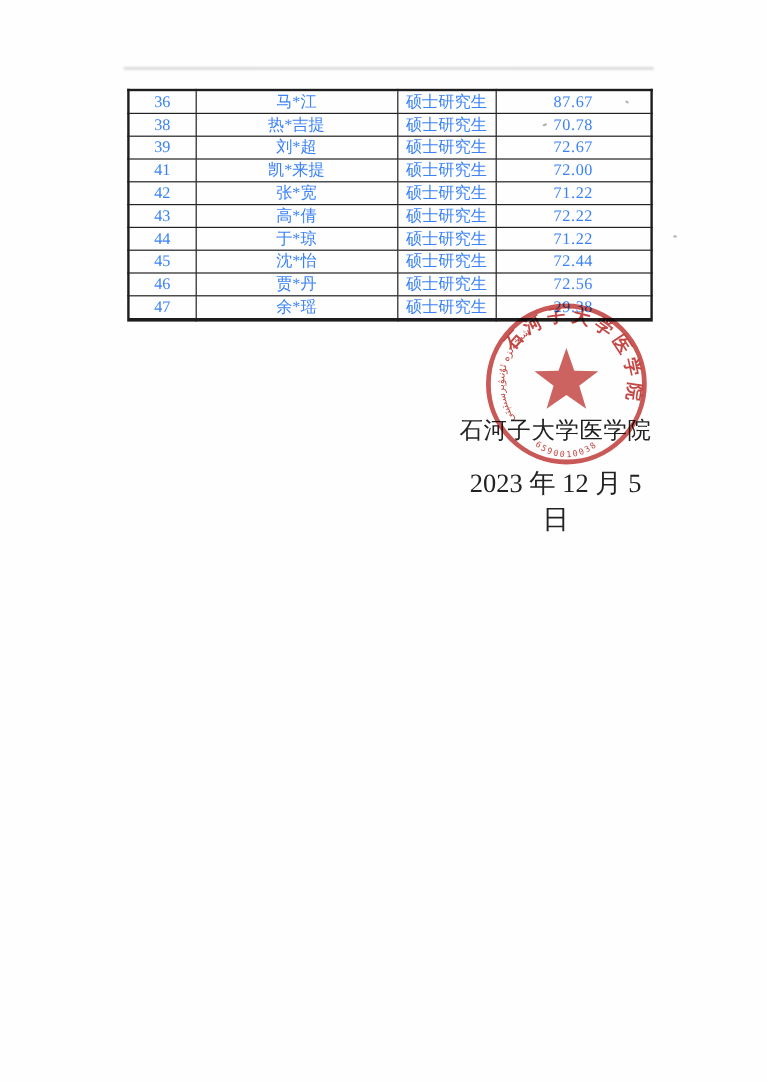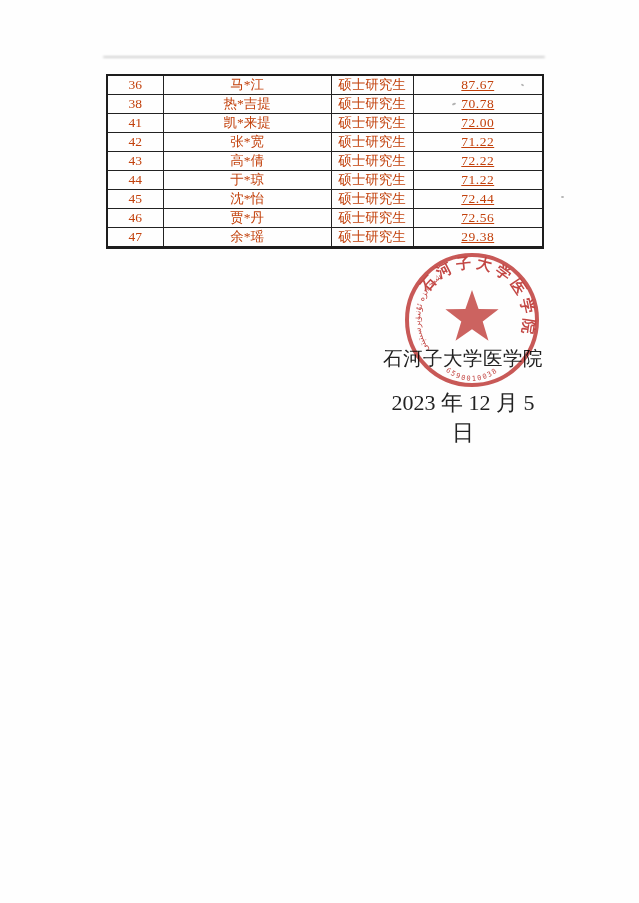--- a/index.html
+++ b/index.html
@@ -20,27 +20,27 @@
   table.score-table{
     position:absolute;left:106px;top:74px;
     border-collapse:collapse;table-layout:fixed;
     border:2.5px solid #1d1d1d;border-bottom-width:3.5px;
   }
   .score-table td{
     border:1.8px solid #222222;
     height:18px;padding:0;margin:0;
     text-align:center;vertical-align:middle;
     font-size:13.5px;line-height:1;white-space:nowrap;overflow:hidden;
-    color:#c2410c;
+    color:#3b82f6;
   }
   col.c-no{width:56px;}
   col.c-name{width:168px;}
   col.c-cat{width:82px;}
   col.c-score{width:130px;}
-  .score-table td.score{letter-spacing:0.5px;text-decoration:underline;}
+  .score-table td.score{letter-spacing:0.5px;}
 
   .sig-org{
     position:absolute;left:383px;top:345px;width:160px;height:22px;
     text-align:center;font-size:19.5px;letter-spacing:0.5px;color:#222;
   }
   .sig-date{
     position:absolute;left:383px;top:388px;width:160px;height:20px;
     text-align:center;font-size:22px;color:#222;
   }
 
@@ -80,20 +80,26 @@
     </tr>
 
 
     <tr>
       <td>38</td>
       <td>热*吉提</td>
       <td>硕士研究生</td>
       <td class="score">70.78</td>
     </tr>
 
+    <tr>
+      <td>39</td>
+      <td>刘*超</td>
+      <td>硕士研究生</td>
+      <td class="score">72.67</td>
+    </tr>
 
 
     <tr>
       <td>41</td>
       <td>凯*来提</td>
       <td>硕士研究生</td>
       <td class="score">72.00</td>
     </tr>
 
     <tr>

